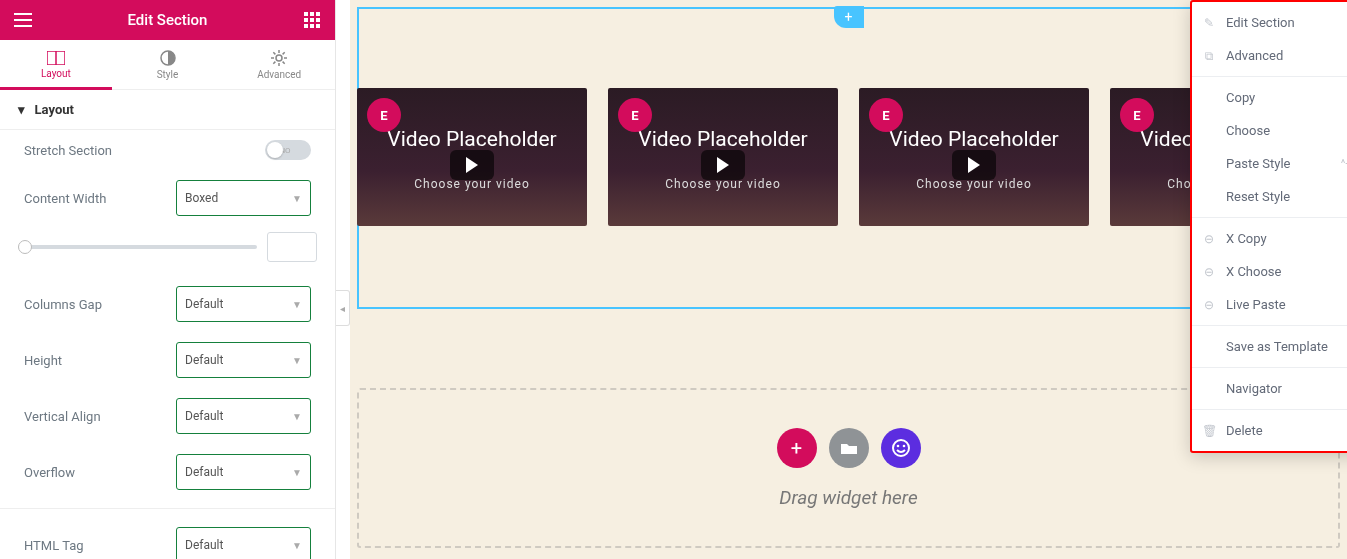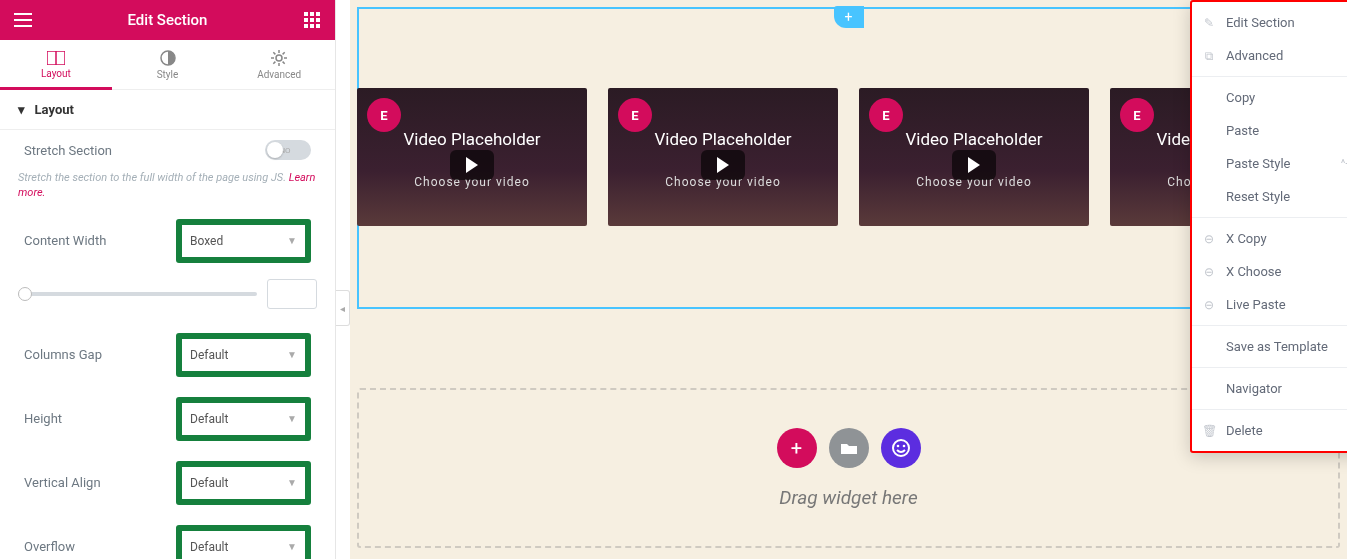--- a/index.html
+++ b/index.html
@@ -35,21 +35,21 @@
   }
   .panel-body{
     overflow-y:auto; flex:1; padding-bottom:10px;
   }
   .control-row{
     display:flex; align-items:center; justify-content:space-between;
     padding:10px 24px; font-size:13px; color:#555;
   }
   .control-row .label{ flex:0 0 150px; color:#6d7882;}
   .select{
-    flex:1; max-width:135px; height:44px; border:6px solid #15803d; border-radius:3px;
+    flex:1; max-width:135px; height:36px; border:1px solid #15803d; border-radius:3px;
     background:#fff; display:flex; align-items:center; justify-content:space-between;
     padding:0 8px; font-size:12px; color:#555; cursor:pointer;
   }
   .select .caret{ font-size:10px; color:#aaa;}
   .numberbox{
     width:50px; height:30px; border:1px solid #d5dadf; border-radius:3px; background:#fff;
   }
   .helptext{ padding:0 18px 8px 18px; font-size:11px; color:#a4afb7; font-style:italic; line-height:1.4;}
   .helptext a{ color:#d30c5c; text-decoration:none;}
   .divider{ height:1px; background:#eee; margin:8px 0;}
@@ -102,21 +102,21 @@
   .video{
     flex:1; max-width:230px; height:138px; background:linear-gradient(180deg,#2b1b24,#3b2030 60%,#5a3a3a);
     position:relative; display:flex; flex-direction:column; align-items:center; justify-content:center;
     color:#eee; border-radius:2px; overflow:hidden;
   }
   .video .badge{
     position:absolute; left:10px; top:10px; width:34px; height:34px; border-radius:50%;
     background:#d30c5c; display:flex; align-items:center; justify-content:center; color:#fff;
     font-weight:700;
   }
-  .video .vtitle{ font-size:17px; color:#fff; margin-top:4px;}
+  .video .vtitle{ font-size:21px; color:#fff; margin-top:4px;}
   .video .vchoose{ font-size:12px; color:#ddd; margin-top:26px; letter-spacing:1px;}
   .video .play{
     position:absolute; left:50%; top:56%; transform:translate(-50%,-50%);
     width:44px; height:30px; background:rgba(0,0,0,.6); border-radius:6px;
     display:flex; align-items:center; justify-content:center;
   }
   .video .play::after{
     content:""; border-left:12px solid #fff; border-top:8px solid transparent; border-bottom:8px solid transparent;
   }
   
@@ -217,24 +217,20 @@
   </div>
 
   <div class="panel-body">
 
     <div class="control-row">
       <div class="label">Stretch Section</div>
       <div class="toggle">
         <span>NO</span>
       </div>
     </div>
-    <div class="helptext">
-      <span>Stretch the section to the full width of the page using JS.</span>
-      <a href="#">Learn more.</a>
-    </div>
 
     <div class="control-row">
       <div class="label">Content Width</div>
       <div class="select">
         <span>Boxed</span>
         <span class="caret">▼</span>
       </div>
     </div>
 
     <div class="slider-row">
@@ -370,21 +366,21 @@
         <span class="ic">⧉</span>
         <span>Advanced</span>
       </div>
       <div class="sep"></div>
       <div class="item">
         <span class="ic"></span>
         <span>Copy</span>
       </div>
       <div class="item">
         <span class="ic"></span>
-        <span>Paste</span>
+        <span>Choose</span>
       </div>
       <div class="item">
         <span class="ic"></span>
         <span>Paste Style</span>
         <span class="sc">^+⇧+V</span>
       </div>
       <div class="item">
         <span class="ic"></span>
         <span>Reset Style</span>
         <span class="sc"></span>

